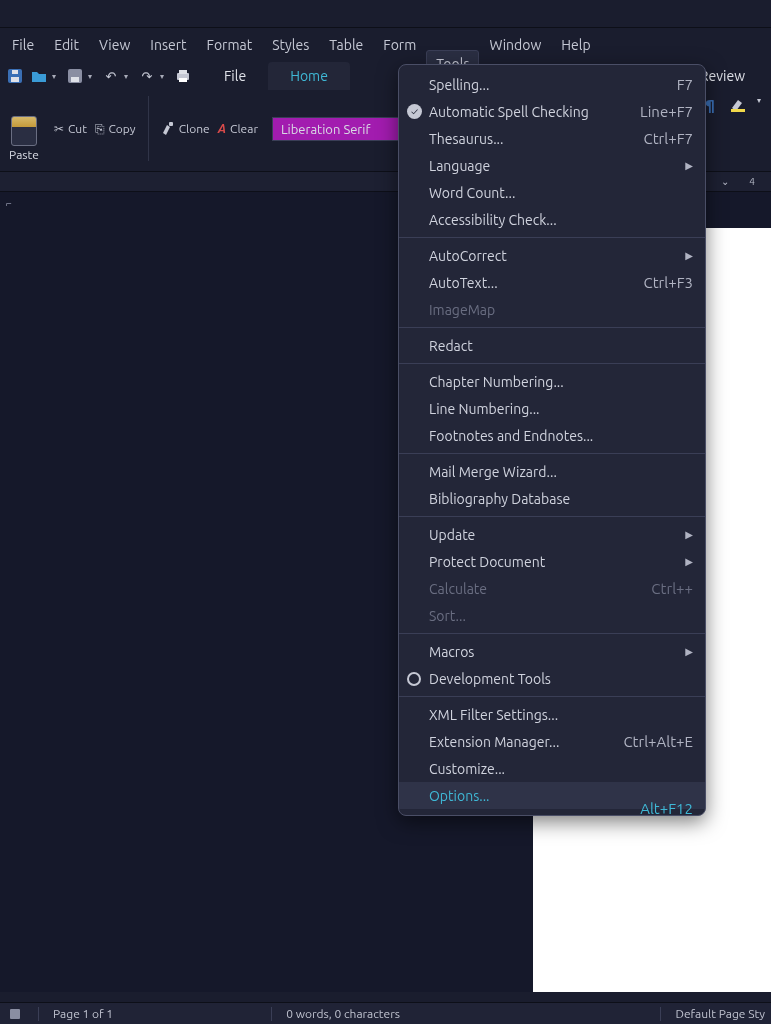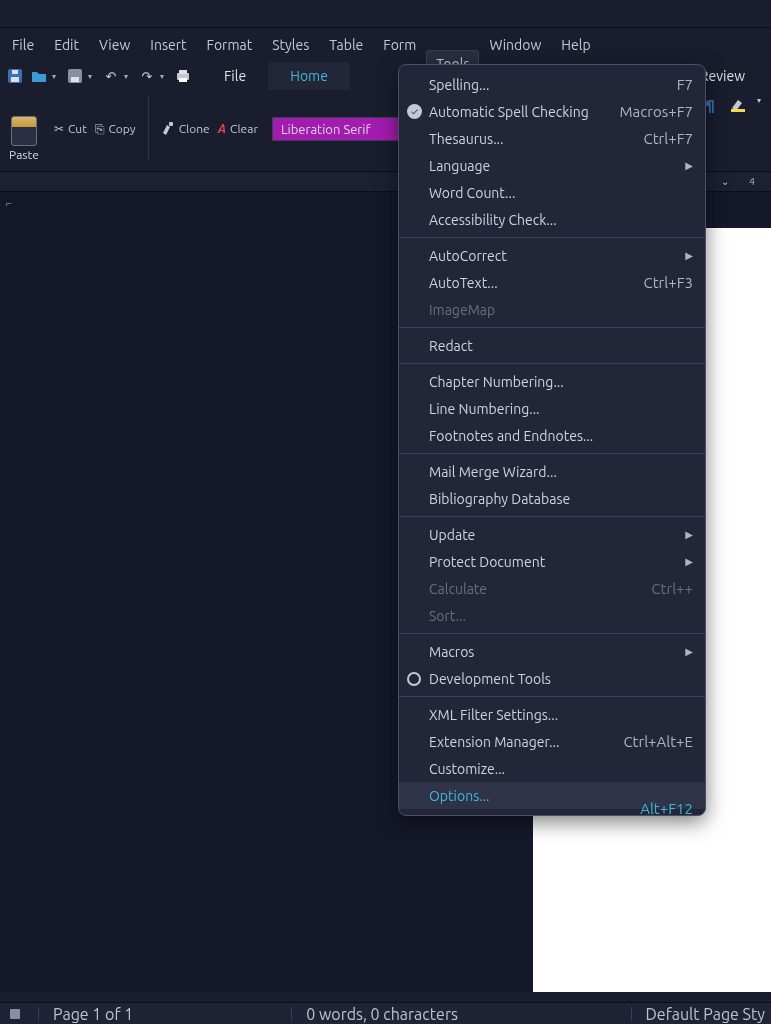--- a/index.html
+++ b/index.html
@@ -176,21 +176,21 @@
     margin-top: 36px;
   }
   .statusbar {
     position: absolute;
     bottom: 0; left: 0; right: 0;
     height: 22px;
     background: #202336;
     border-top: 1px solid #0d0f18;
     display: flex;
     align-items: center;
-    font-size: 16px;
+    font-size: 12px;
     color: #bfc2cf;
     padding: 0 6px;
     gap: 8px;
   }
   .status-sep { width:1px; height:14px; background:#3a3e56; margin:0 6px; }
   .status-right { margin-left:auto; }
 
   
   .dropdown {
     position: absolute;
@@ -411,21 +411,21 @@
 </div>
 
 <div class="dropdown" id="tools-dropdown">
     <div class="dd-item">
       <span>Spelling...</span>
       <span class="dd-shortcut">F7</span>
     </div>
     <div class="dd-item">
       <span class="dd-check">✓</span>
       <span>Automatic Spell Checking</span>
-      <span class="dd-shortcut">Macros+F7</span>
+      <span class="dd-shortcut">Line+F7</span>
     </div>
     <div class="dd-item">
       <span>Thesaurus...</span>
       <span class="dd-shortcut">Ctrl+F7</span>
     </div>
     <div class="dd-item">
       <span>Language</span>
       <span class="dd-sub">▶</span>
     </div>
     <div class="dd-item">

